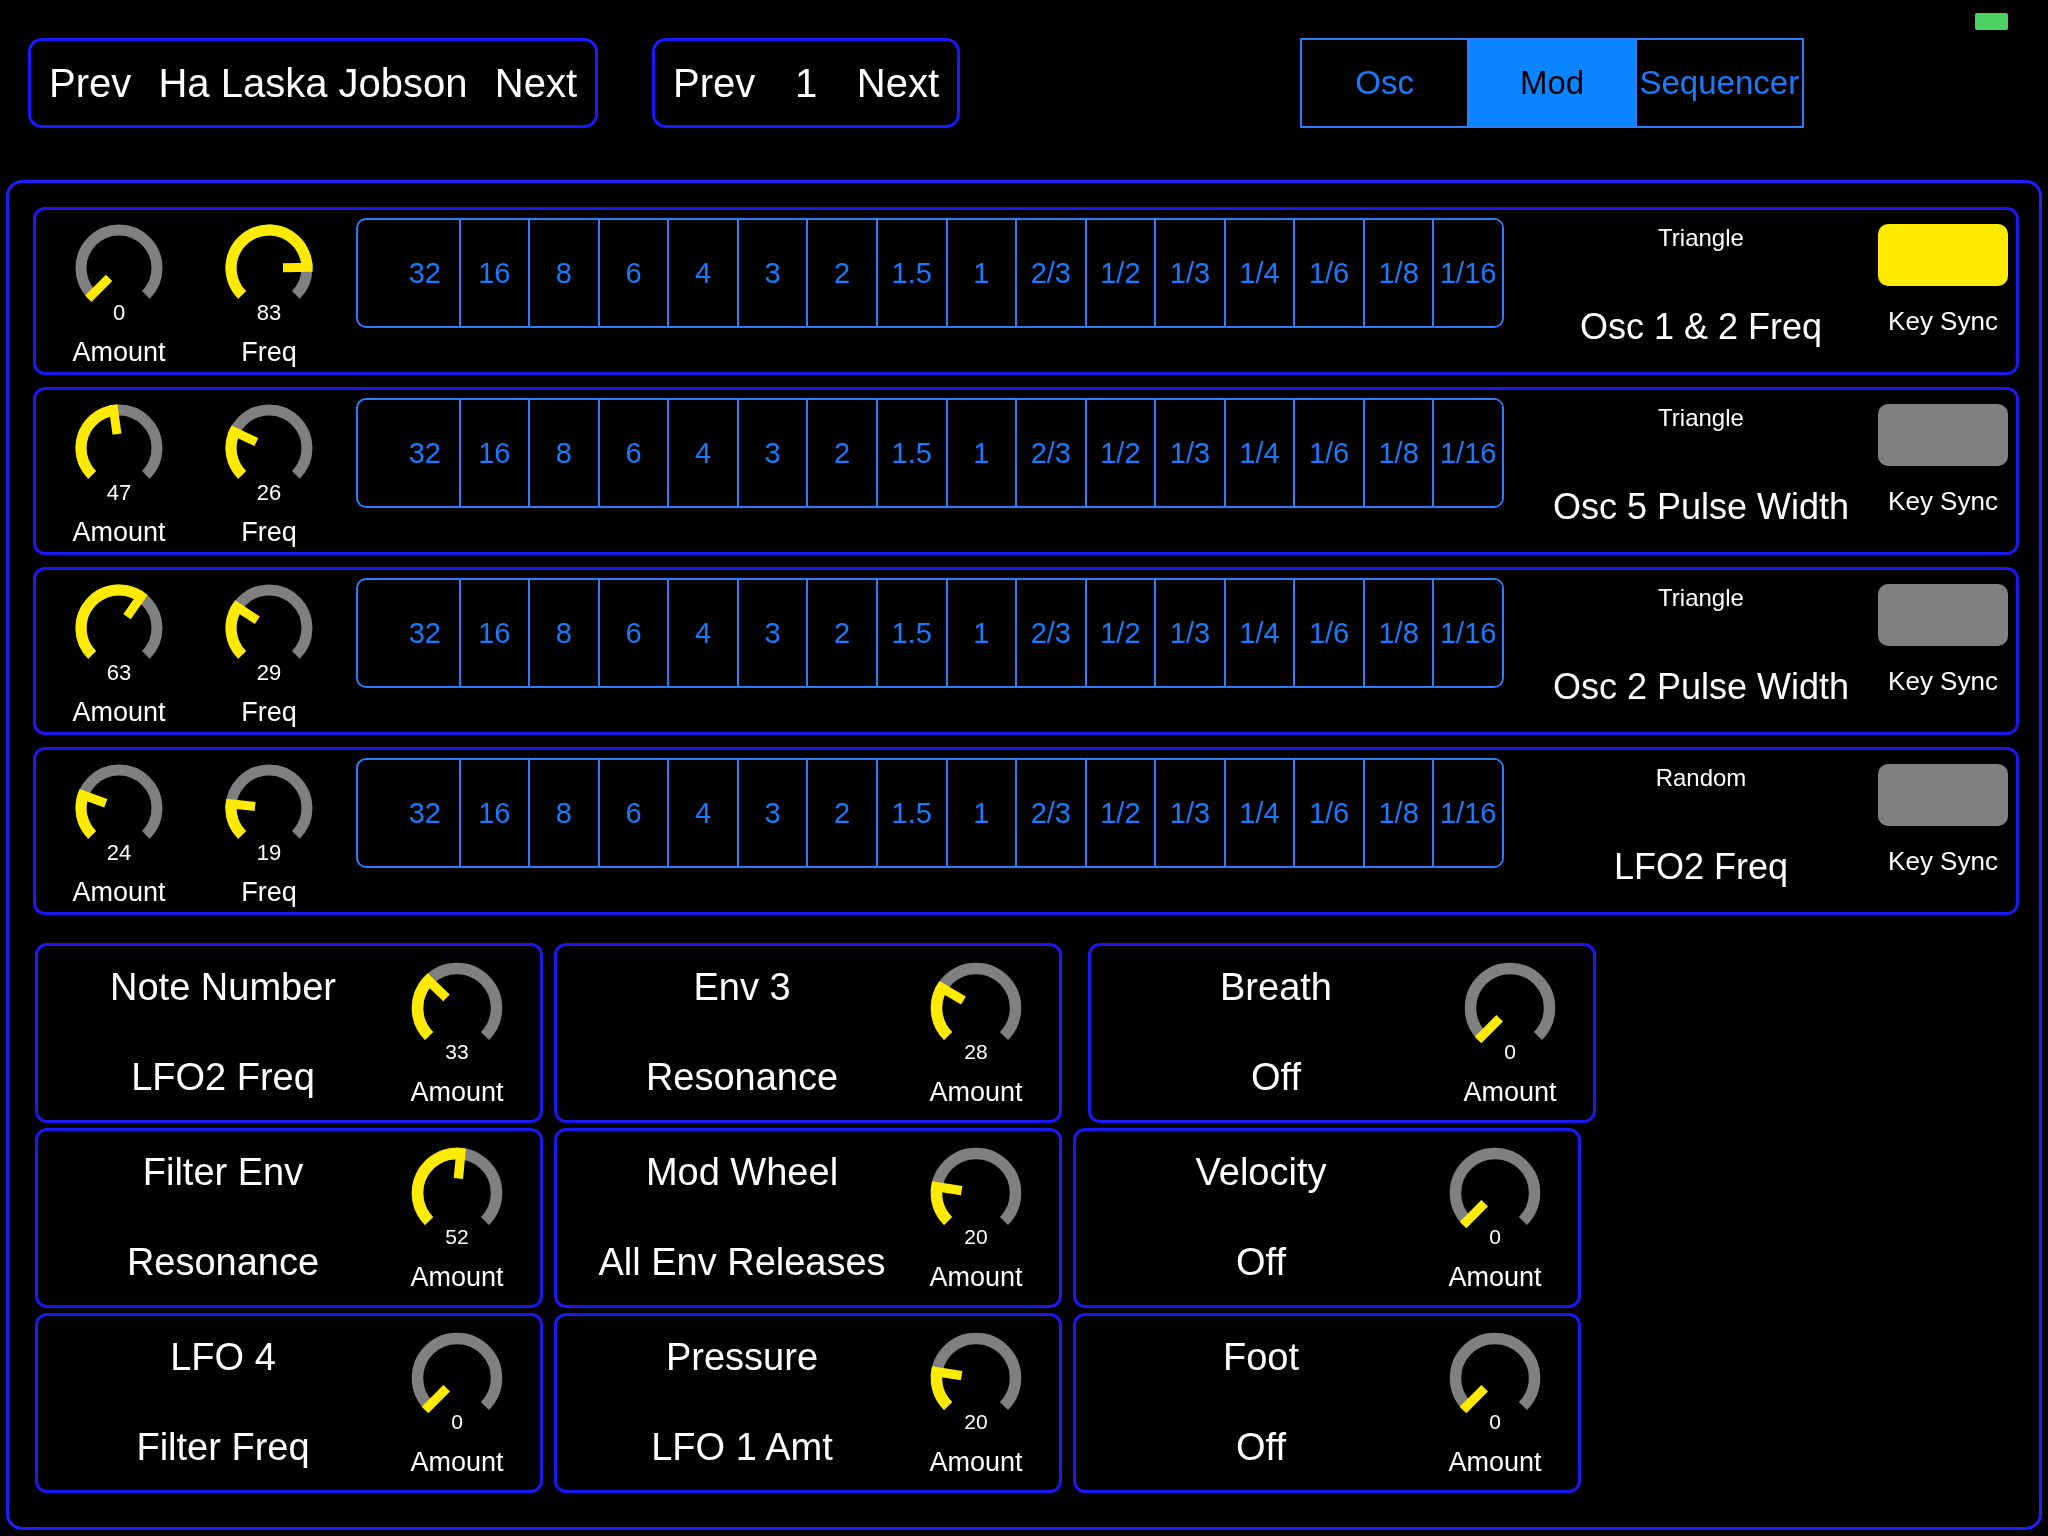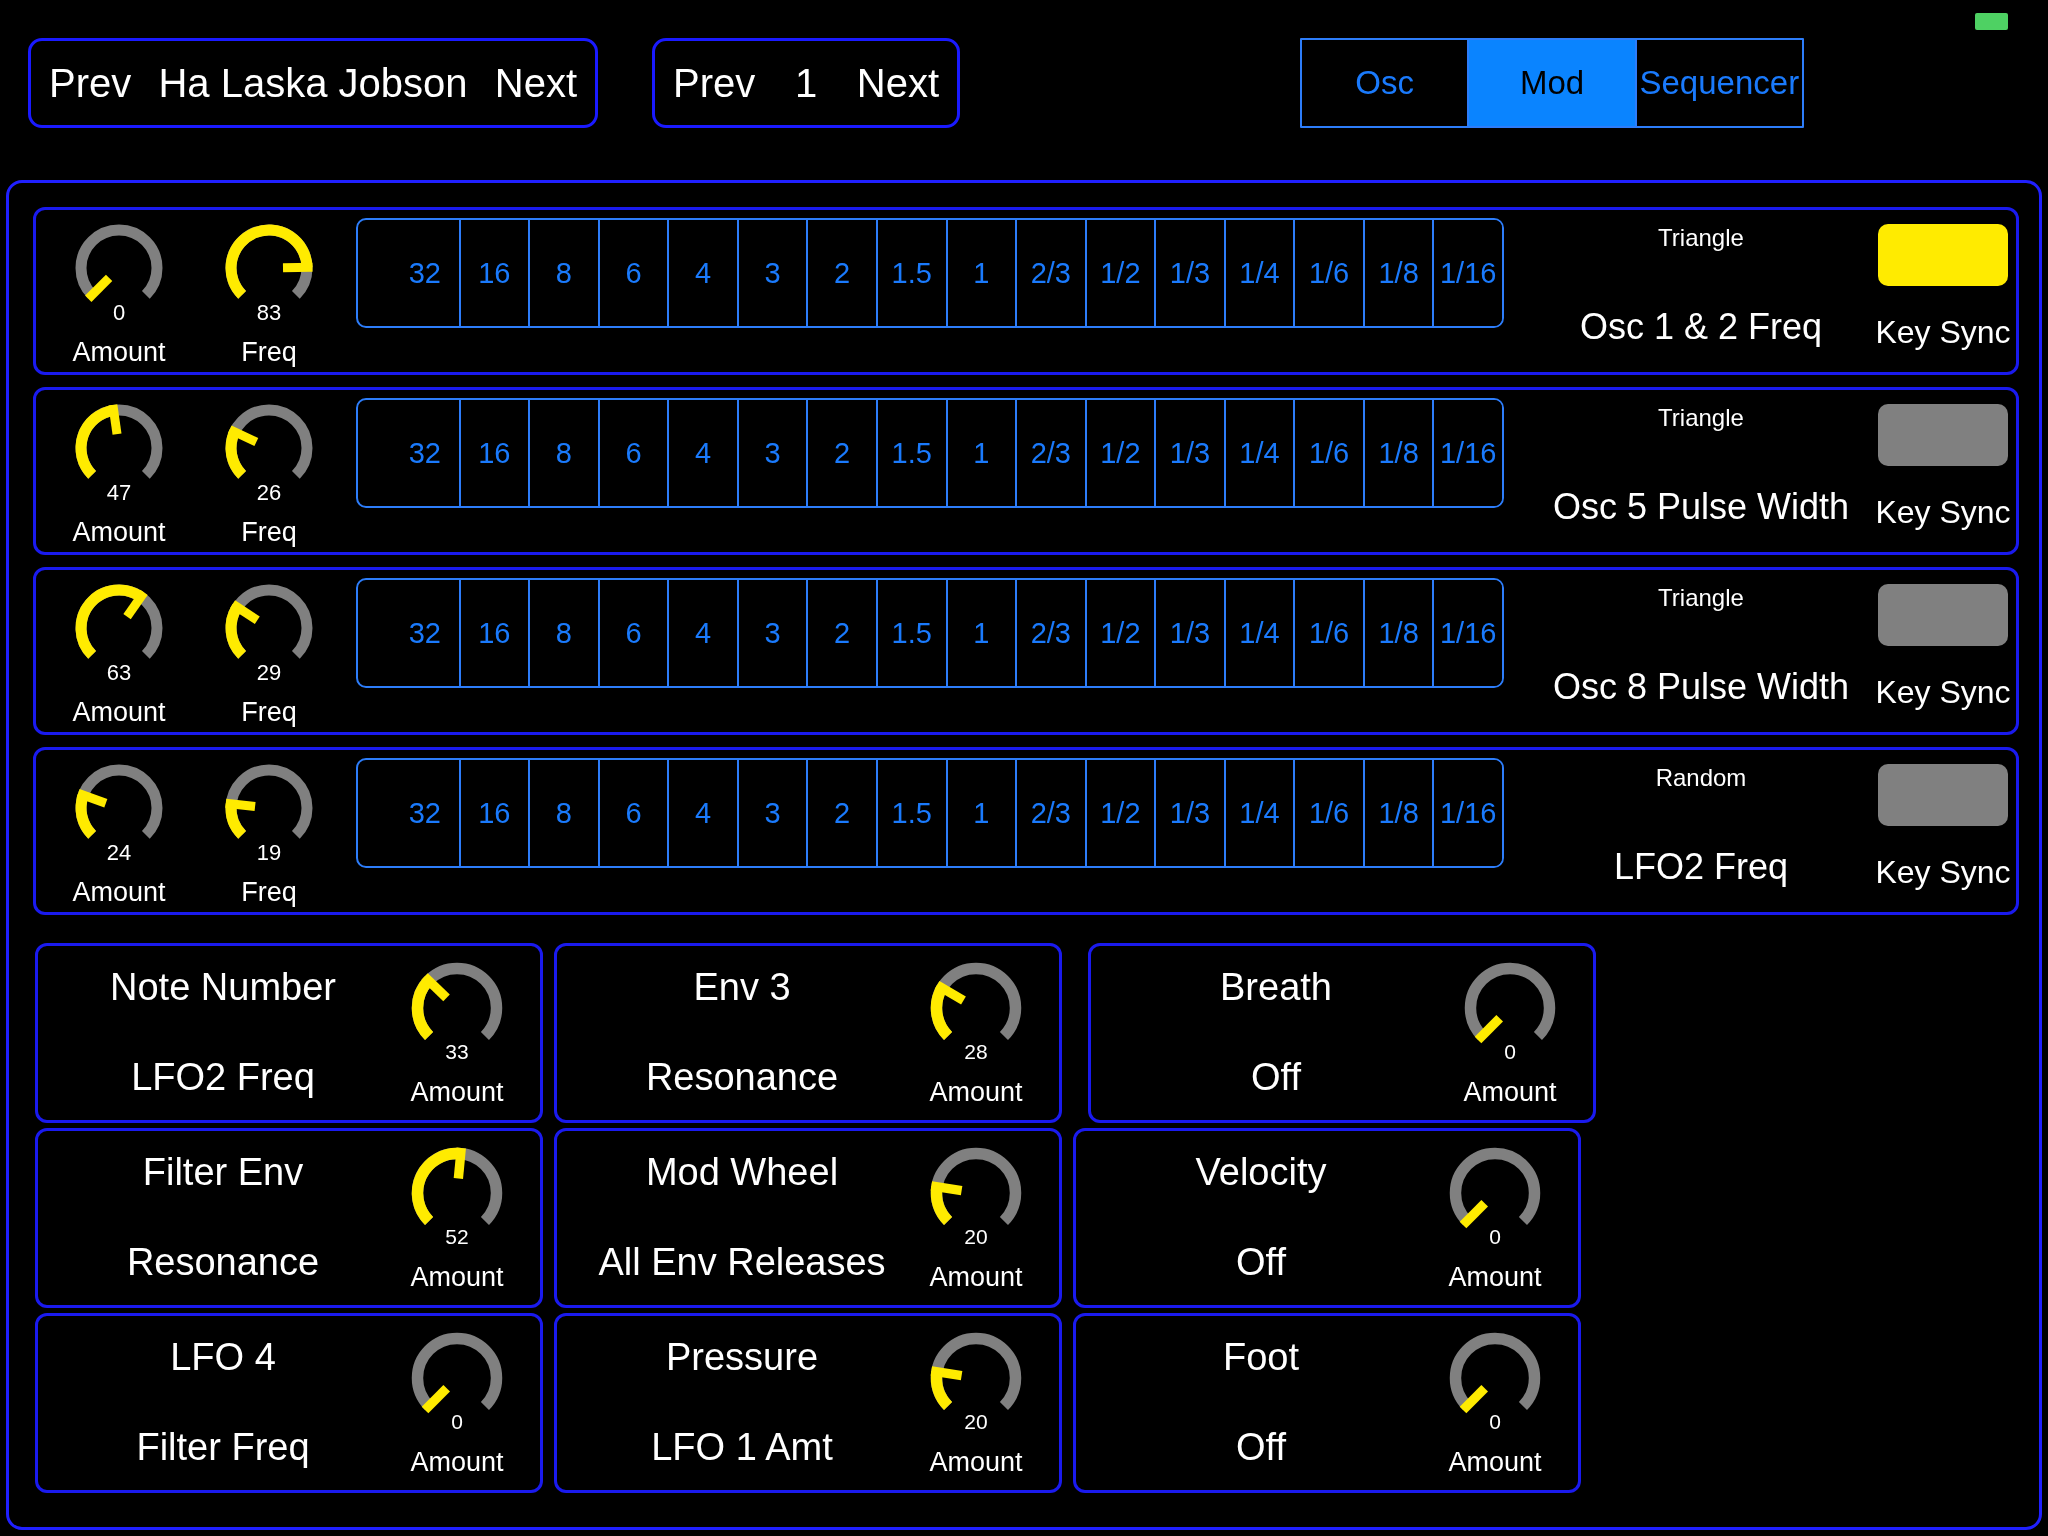--- a/index.html
+++ b/index.html
@@ -255,23 +255,22 @@
     cursor: pointer;
   }
   .keysync-btn.on { background: #ffeb00; }
 
   .keysync-label {
     position: absolute;
     right: 0;
     top: 96px;
     width: 146px;
     text-align: center;
-    font-size: 32px;
-    color: #ffffff;
-    margin-top: 8px;
+    font-size: 26px;
+    color: #ffffff;
   }
 
   
   .mod-grid {
     position: absolute;
     left: 26px;
     top: 760px;
     width: 1986px;
     height: 560px;
   }
@@ -477,21 +476,21 @@
           <div class="rate-cell">2/3</div>
           <div class="rate-cell">1/2</div>
           <div class="rate-cell">1/3</div>
           <div class="rate-cell">1/4</div>
           <div class="rate-cell">1/6</div>
           <div class="rate-cell">1/8</div>
           <div class="rate-cell">1/16</div>
         </div>
         <div class="lfo-right">
           <div class="wave-name">Triangle</div>
-          <div class="dest-name">Osc 8 Pulse Width</div>
+          <div class="dest-name">Osc 2 Pulse Width</div>
           <div class="keysync-btn"></div>
           <div class="keysync-label">Key Sync</div>
         </div>
       </div>
       <div class="lfo-row" style="top: 540px;">
         <div class="knob-pair">
           <div class="knob-unit">
             <svg width="100" height="100" viewBox="0 0 100 100" class="knob-svg">
               <path d="M 23.129942314911187 76.8700576850888 A 38 38 0 1 1 76.87005768508881 76.8700576850888" stroke="#808080" stroke-width="11" fill="none" stroke-linecap="butt"></path>
               <path d="M 23.129942314911187 76.8700576850888 A 38 38 0 0 1 14.246530779739437 37.12795903067891" stroke="#ffeb00" stroke-width="11" fill="none" stroke-linecap="butt"></path>

